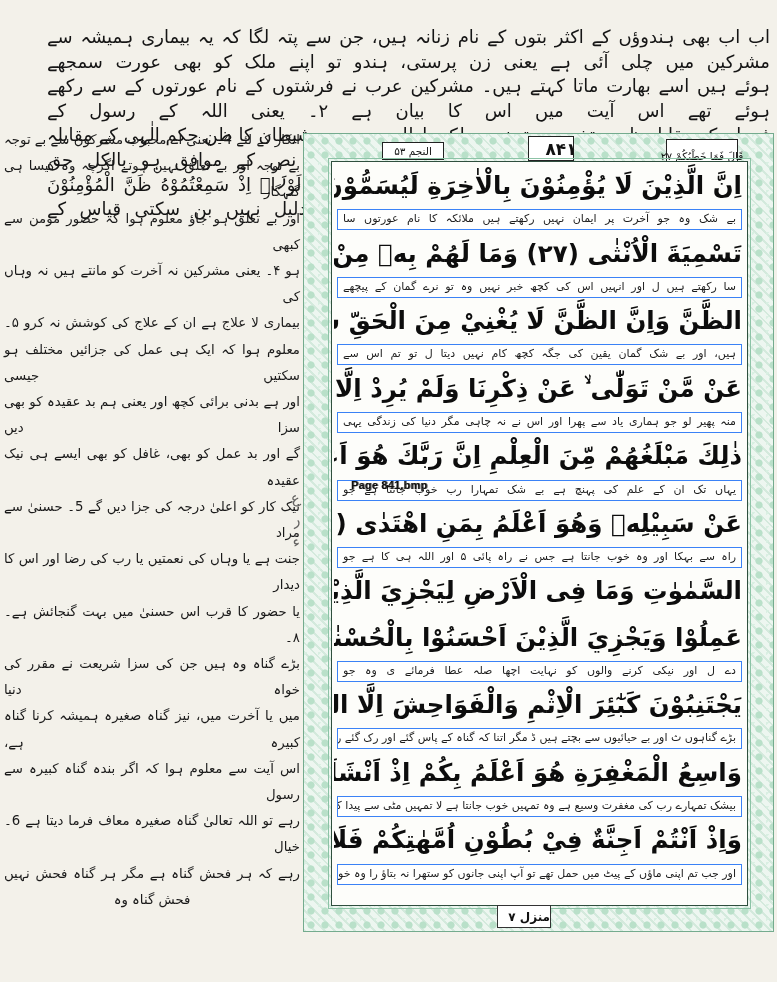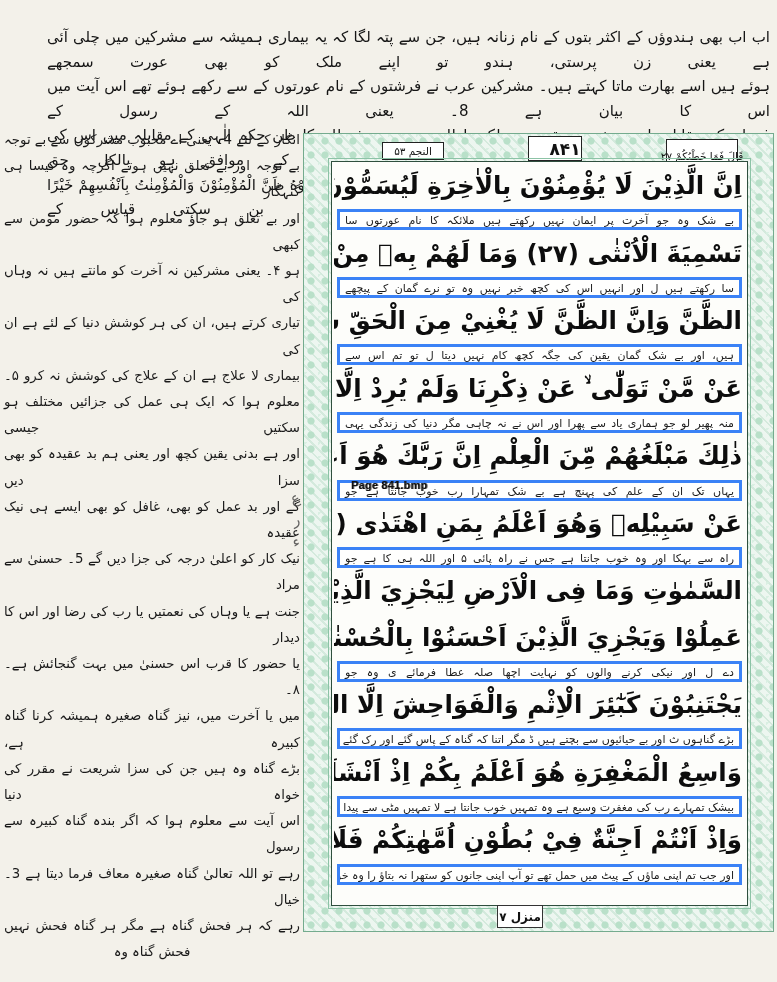--- a/index.html
+++ b/index.html
@@ -11,21 +11,21 @@
     color:#1b1b1b;
     overflow:hidden;
   }
 
   
   .top-commentary {
     position:absolute; top:25px; right:7px; width:763px;
     direction:rtl;
   }
   .top-line {
-    font-size:15px; line-height:24.6px;
+    font-size:18px; line-height:24.6px;
     text-align:justify; text-align-last:justify;
     color:#151515; white-space:normal;margin-left:40px;
   }
 
   
   .left-commentary {
     position:absolute; top:127px; left:4px; width:296px;
     direction:rtl;
   }
   .col-line {
@@ -57,46 +57,46 @@
     overflow:hidden;
   }
 
   
   .hdr-box {
     position:absolute; background:#fff; border:1px solid #222;
     display:flex; align-items:center; justify-content:center;
     font-size:10.5px; color:#111; direction:rtl; white-space:nowrap;
   }
   .hdr-juz   { left:362px; top:5px;  width:72px; height:33px; }
-  .hdr-page  { left:224px; top:2px;  width:54px; height:25px; font-size:17px; font-weight:bold;padding-left:20px; }
+  .hdr-page  { left:224px; top:2px;  width:46px; height:25px; font-size:17px; font-weight:bold;padding-left:20px; }
   .hdr-surah { left:78px;  top:8px; width:62px; height:18px; }
 
   
   .arabic-line {
     height:46.2px; line-height:46px;
     font-size:24.5px; font-weight:bold; color:#0d0d0d;
     text-align:justify; text-align-last:justify;
     white-space:nowrap; overflow:hidden;
     padding:0 3px;
   }
   .urdu-strip {
     height:21px; line-height:18px;
     margin:0 3px 0.4px 3px;
-    border:3px solid #3b82f6;
+    border:1px solid #3b82f6;
     background:#fffffe;
     font-size:11px; color:#1d1d1d;
     text-align:justify; text-align-last:justify;
     padding:0 5px; white-space:nowrap; overflow:hidden;
   }
 
   
   .manzil-box {
-    position:absolute; left:193px; top:771px; width:46px; height:23px;
+    position:absolute; left:193px; top:771px; width:54px; height:23px;
     background:#fff; border:1px solid #333;
-    display:flex; align-items:center; justify-content:center;
+    display:flex; align-items:center; justify-content:flex-start;
     font-size:12px; font-weight:bold; color:#111; direction:rtl;
   }
 
   
   .watermark {
     position:absolute; left:351px; top:479px;
     font-family:Liberation Sans, sans-serif;
     font-size:11px; font-weight:bold; color:#111;
     letter-spacing:0.2px;
     text-shadow:1px 0 0 rgba(0,0,0,0.55);
@@ -111,42 +111,41 @@
   .margin-mark {
     display:block; font-size:15px; line-height:22px;
     transform:rotate(-14deg); opacity:0.85;
   }
 </style>
 </head>
 <body>
 
 <div class="top-commentary">
     <div class="top-line">اب اب بھی ہندوؤں کے اکثر بتوں کے نام زنانہ ہیں، جن سے پتہ لگا کہ یہ بیماری ہمیشہ سے مشرکین میں چلی آئی ہے یعنی زن پرستی، ہندو تو اپنے ملک کو بھی عورت سمجھے</div>
-    <div class="top-line">ہوئے ہیں اسے بھارت ماتا کہتے ہیں۔ مشرکین عرب نے فرشتوں کے نام عورتوں کے سے رکھے ہوئے تھے اس آیت میں اس کا بیان ہے 8۔ یعنی اللہ کے رسول کے</div>
+    <div class="top-line">ہوئے ہیں اسے بھارت ماتا کہتے ہیں۔ مشرکین عرب نے فرشتوں کے نام عورتوں کے سے رکھے ہوئے تھے اس آیت میں اس کا بیان ہے ۲۔ یعنی اللہ کے رسول کے</div>
     <div class="top-line">فرمان کے مقابل ظن و تخمین حق نہیں بلکہ باطل ہے جیسے شیطان کا ظن حکم الٰہی کے مقابلہ میں اس کی ہلاکت کا باعث ہوا اور اگر ظن قیاس نص کے موافق ہو بالکل حق</div>
     <div class="top-line">ہے رب فرماتا ہے۔ يَظُنُّوْنَ اَنَّهُمْ مُّلٰقُوْا رَبِّهِمْ اور فرماتا ہے۔ لَوْلَاۤ اِذْ سَمِعْتُمُوْهُ ظَنَّ الْمُؤْمِنُوْنَ وَالْمُؤْمِنٰتُ بِاَنْفُسِهِمْ خَيْرًا لہٰذا یہ آیت غیر مقلدوں کی دلیل نہیں بن سکتی قیاس کے</div>
   </div>
 
 <div class="left-commentary">
     <div class="col-line">انکار کے لئے 4۔ یعنی اے محبوب مشرکوں سے بے توجہ</div>
     <div class="col-line">بے توجہ اور بے تعلق نہیں ہوتے اگرچہ وہ کیسا ہی گنہگار</div>
     <div class="col-line">اور بے تعلق ہو جاؤ معلوم ہوا کہ حضور مومن سے کبھی</div>
     <div class="col-line">ہو ۴۔ یعنی مشرکین نہ آخرت کو مانتے ہیں نہ وہاں کی</div>
-    <div class="col-line">تیاری کرتے ہیں، ان کی ہر کوشش دنیا کے لئے ہے ان کی</div>
     <div class="col-line">بیماری لا علاج ہے ان کے علاج کی کوشش نہ کرو ۵۔</div>
     <div class="col-line">معلوم ہوا کہ ایک ہی عمل کی جزائیں مختلف ہو سکتیں جیسی</div>
-    <div class="col-line">اور ہے بدنی یقین کچھ اور یعنی ہم بد عقیدہ کو بھی سزا دیں</div>
+    <div class="col-line">اور ہے بدنی برائی کچھ اور یعنی ہم بد عقیدہ کو بھی سزا دیں</div>
     <div class="col-line">گے اور بد عمل کو بھی، غافل کو بھی ایسے ہی نیک عقیدہ</div>
     <div class="col-line">نیک کار کو اعلیٰ درجہ کی جزا دیں گے 5۔ حسنیٰ سے مراد</div>
     <div class="col-line">جنت ہے یا وہاں کی نعمتیں یا رب کی رضا اور اس کا دیدار</div>
     <div class="col-line">یا حضور کا قرب اس حسنیٰ میں بہت گنجائش ہے۔ ۸۔</div>
+    <div class="col-line">بڑے گناہ وہ ہیں جن کی سزا شریعت نے مقرر کی خواہ دنیا</div>
     <div class="col-line">میں یا آخرت میں، نیز گناہ صغیرہ ہمیشہ کرنا گناہ کبیرہ ہے،</div>
-    <div class="col-line">بڑے گناہ وہ ہیں جن کی سزا شریعت نے مقرر کی خواہ دنیا</div>
     <div class="col-line">اس آیت سے معلوم ہوا کہ اگر بندہ گناہ کبیرہ سے رسول</div>
-    <div class="col-line">رہے تو اللہ تعالیٰ گناہ صغیرہ معاف فرما دیتا ہے 3۔ خیال</div>
+    <div class="col-line">رہے تو اللہ تعالیٰ گناہ صغیرہ معاف فرما دیتا ہے 6۔ خیال</div>
     <div class="col-line">رہے کہ ہر فحش گناہ ہے مگر ہر گناہ فحش نہیں فحش گناہ وہ</div>
   </div>
 
 <div class="quran-frame">
   <div class="hdr-box hdr-juz">
     <span>قَالَ فَمَا خَطْبُكُمْ ۲۷</span>
   </div>
   <div class="hdr-box hdr-page">
     <span>۸۴۱</span>
   </div>

